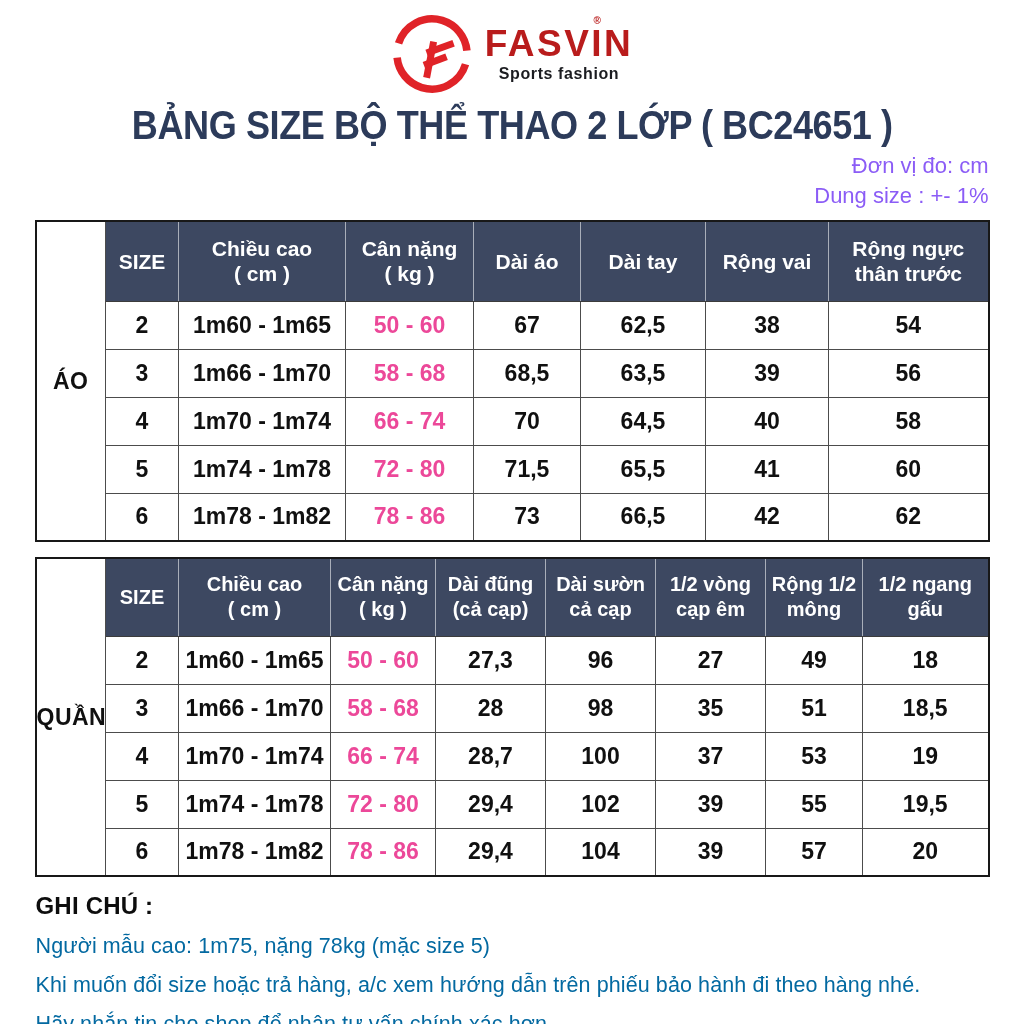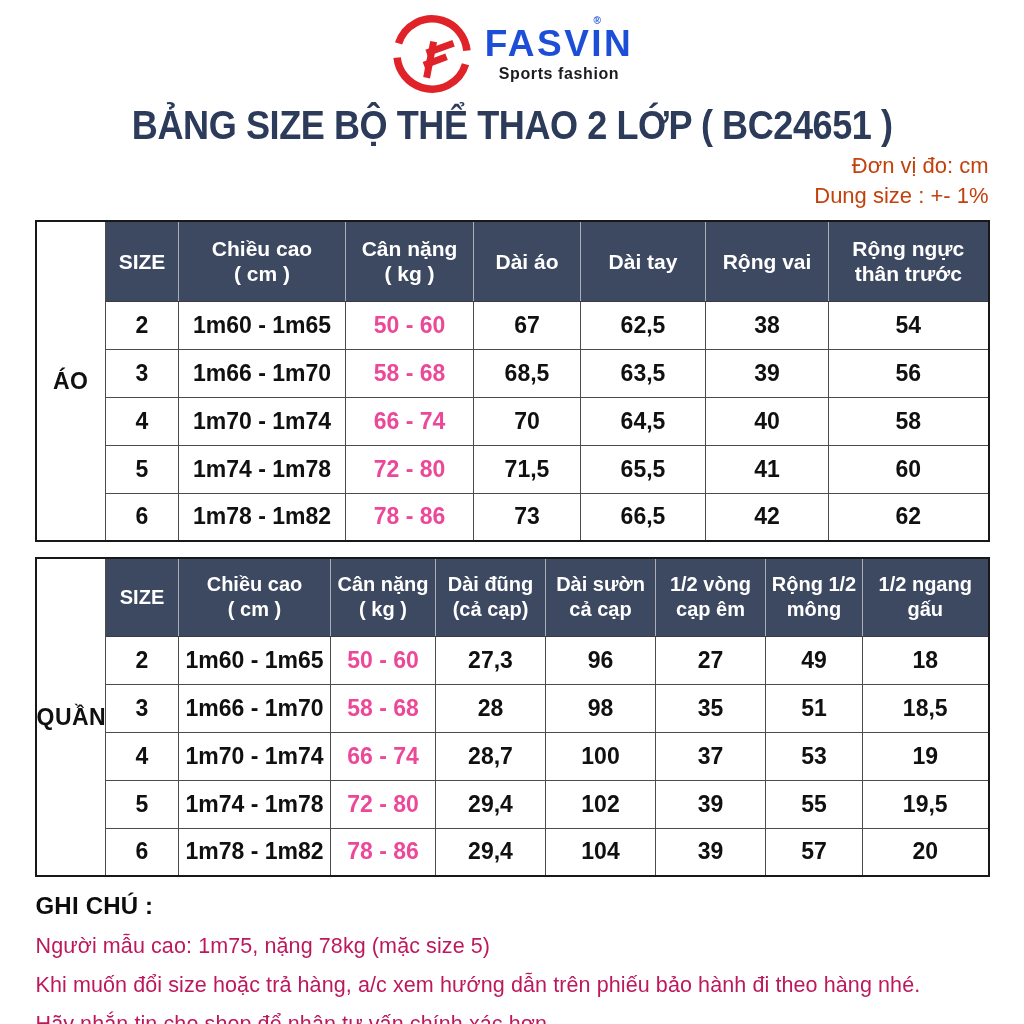--- a/index.html
+++ b/index.html
@@ -3,31 +3,31 @@
 <meta charset="utf-8">
 <style>
   * { margin:0; padding:0; box-sizing:border-box; }
   html,body { width:1024px; height:1024px; background:#ffffff; overflow:hidden;
               font-family:"Liberation Sans", sans-serif; color:#111; }
 
   
   .logo-row { display:flex; justify-content:center; align-items:center; gap:12px; padding-top:13px; }
   .brand-text { display:flex; flex-direction:column; align-items:center; }
   .wordmark { display:flex; font-size:37px; font-weight:700;
-              letter-spacing:2.5px; color:#1d4ed8; line-height:1; }
+              letter-spacing:2.5px; color:#b91c1c; line-height:1; }
   .i-wrap { position:relative; display:inline-block; }
   .reg { position:absolute; top:-9px; left:50%; transform:translateX(-56%); font-size:10px;
          font-weight:700; letter-spacing:0; }
   .tagline { font-size:16px; font-weight:700; letter-spacing:0.6px; color:#1b1c20; margin-top:3px; }
 
   
   .page-title { text-align:center; margin-top:7px; white-space:nowrap; }
   .page-title span { display:inline-block; font-size:41px; font-weight:700; color:#2c3b5a;
                      letter-spacing:-0.5px; transform:scaleX(0.88); transform-origin:center; }
-  .meta { width:953px; margin:2px auto 0; text-align:right; font-size:22px; color:#c2410c;
+  .meta { width:953px; margin:2px auto 0; text-align:right; font-size:22px; color:#8b5cf6;
           line-height:30px; }
 
   
   .tables-host { margin-top:9px; }
   .size-table { border-collapse:collapse; table-layout:fixed; width:953px; margin:0 auto; }
   .size-table + .size-table { margin-top:15px; }
   .size-table { border:2px solid #181818; }
   .size-table tr { height:48px; }
   .size-table tr.head-row { height:80px; }
   .t-quan tr.head-row { height:78px; }
@@ -37,21 +37,21 @@
   .t-quan th { font-size:20px; }
   .cat-cell { background:#3d4861; color:#ffffff; font-size:25px; font-weight:700;
               letter-spacing:0.5px; border:1px solid #a9aeb9; }
   .size-table td { border:1px solid #4c4c4c; background:#ffffff; font-size:23px;
                    font-weight:700; color:#101010; }
   .size-table td.red { color:#ec4899; }
 
   
   .notes { width:953px; margin:15px auto 0; }
   .notes h2 { font-size:24px; font-weight:700; color:#0d0d0d; letter-spacing:0.2px; }
-  .notes p { font-size:21.5px; font-weight:400; color:#be185d; margin-top:14px; letter-spacing:0.1px; }
+  .notes p { font-size:21.5px; font-weight:400; color:#0369a1; margin-top:14px; letter-spacing:0.1px; }
 </style>
 </head>
 <body>
 
 <header class="logo-row">
   <svg width="82" height="82" viewBox="0 0 76 76" aria-hidden="true">
     <circle cx="38" cy="38" r="32.5" fill="none" stroke="#e02328" stroke-width="7" stroke-dasharray="89 13.2" transform="rotate(17 38 38)"></circle>
     <g stroke="#e02328" stroke-width="6.4" stroke-linecap="butt" fill="none">
       <line x1="39.5" y1="26.5" x2="33" y2="60"></line>
       <line x1="33" y1="37" x2="58" y2="28"></line>

